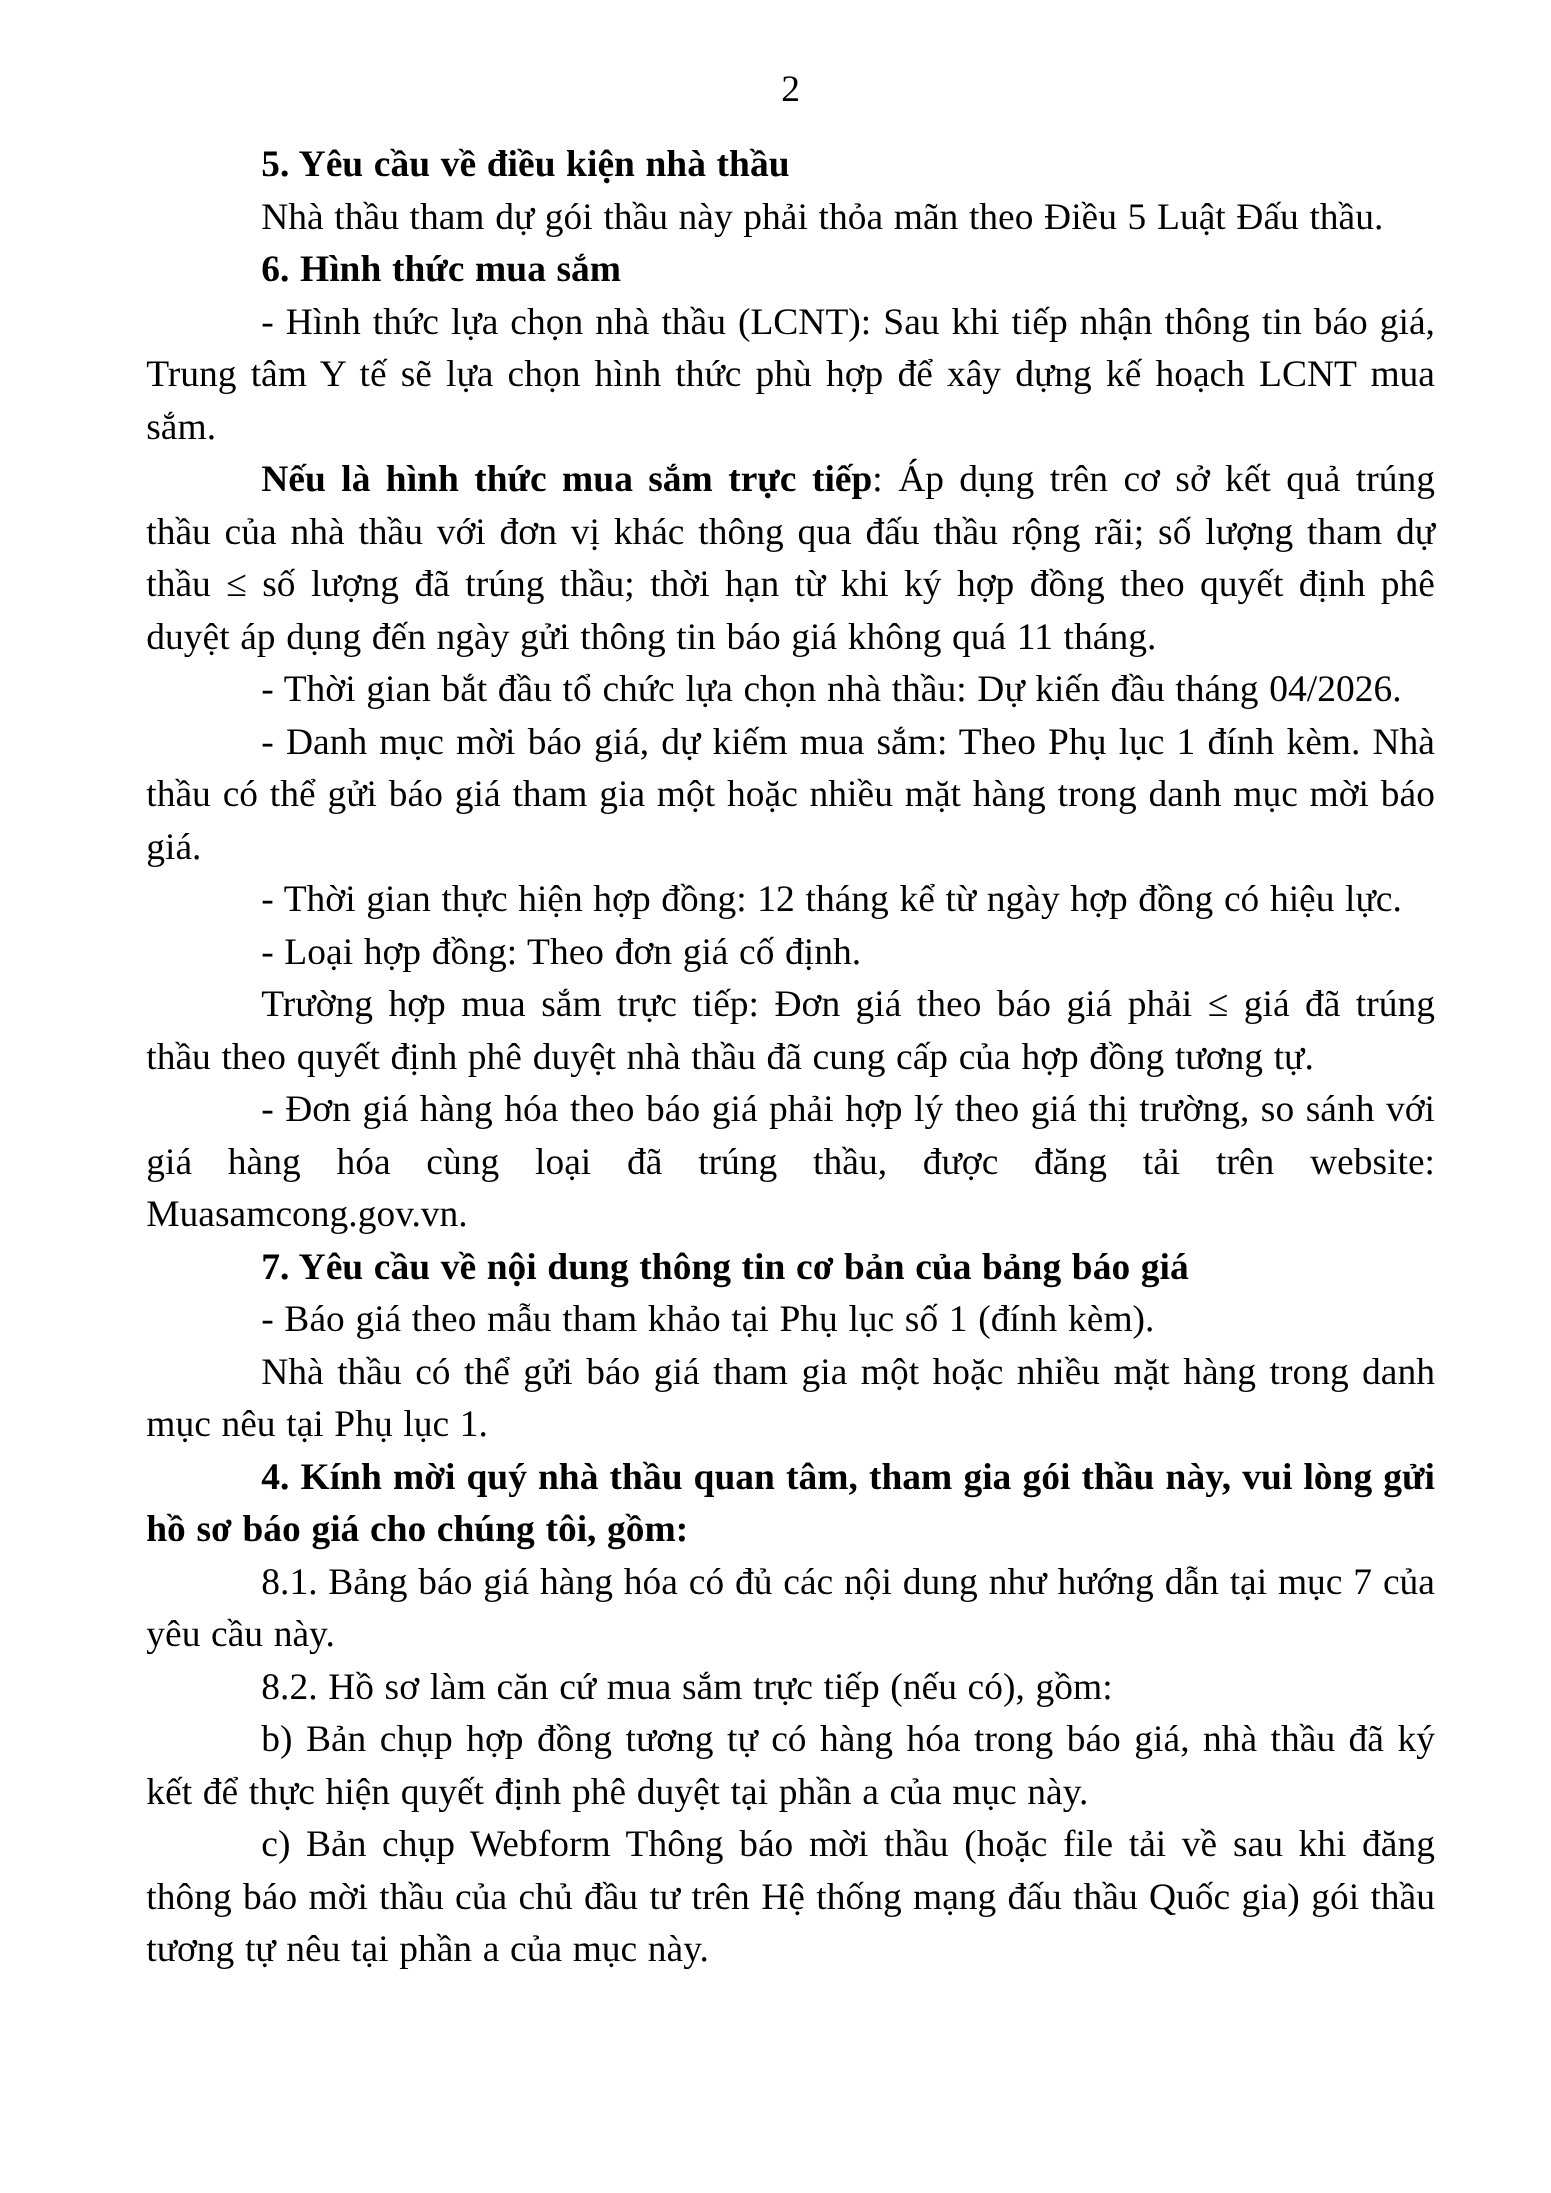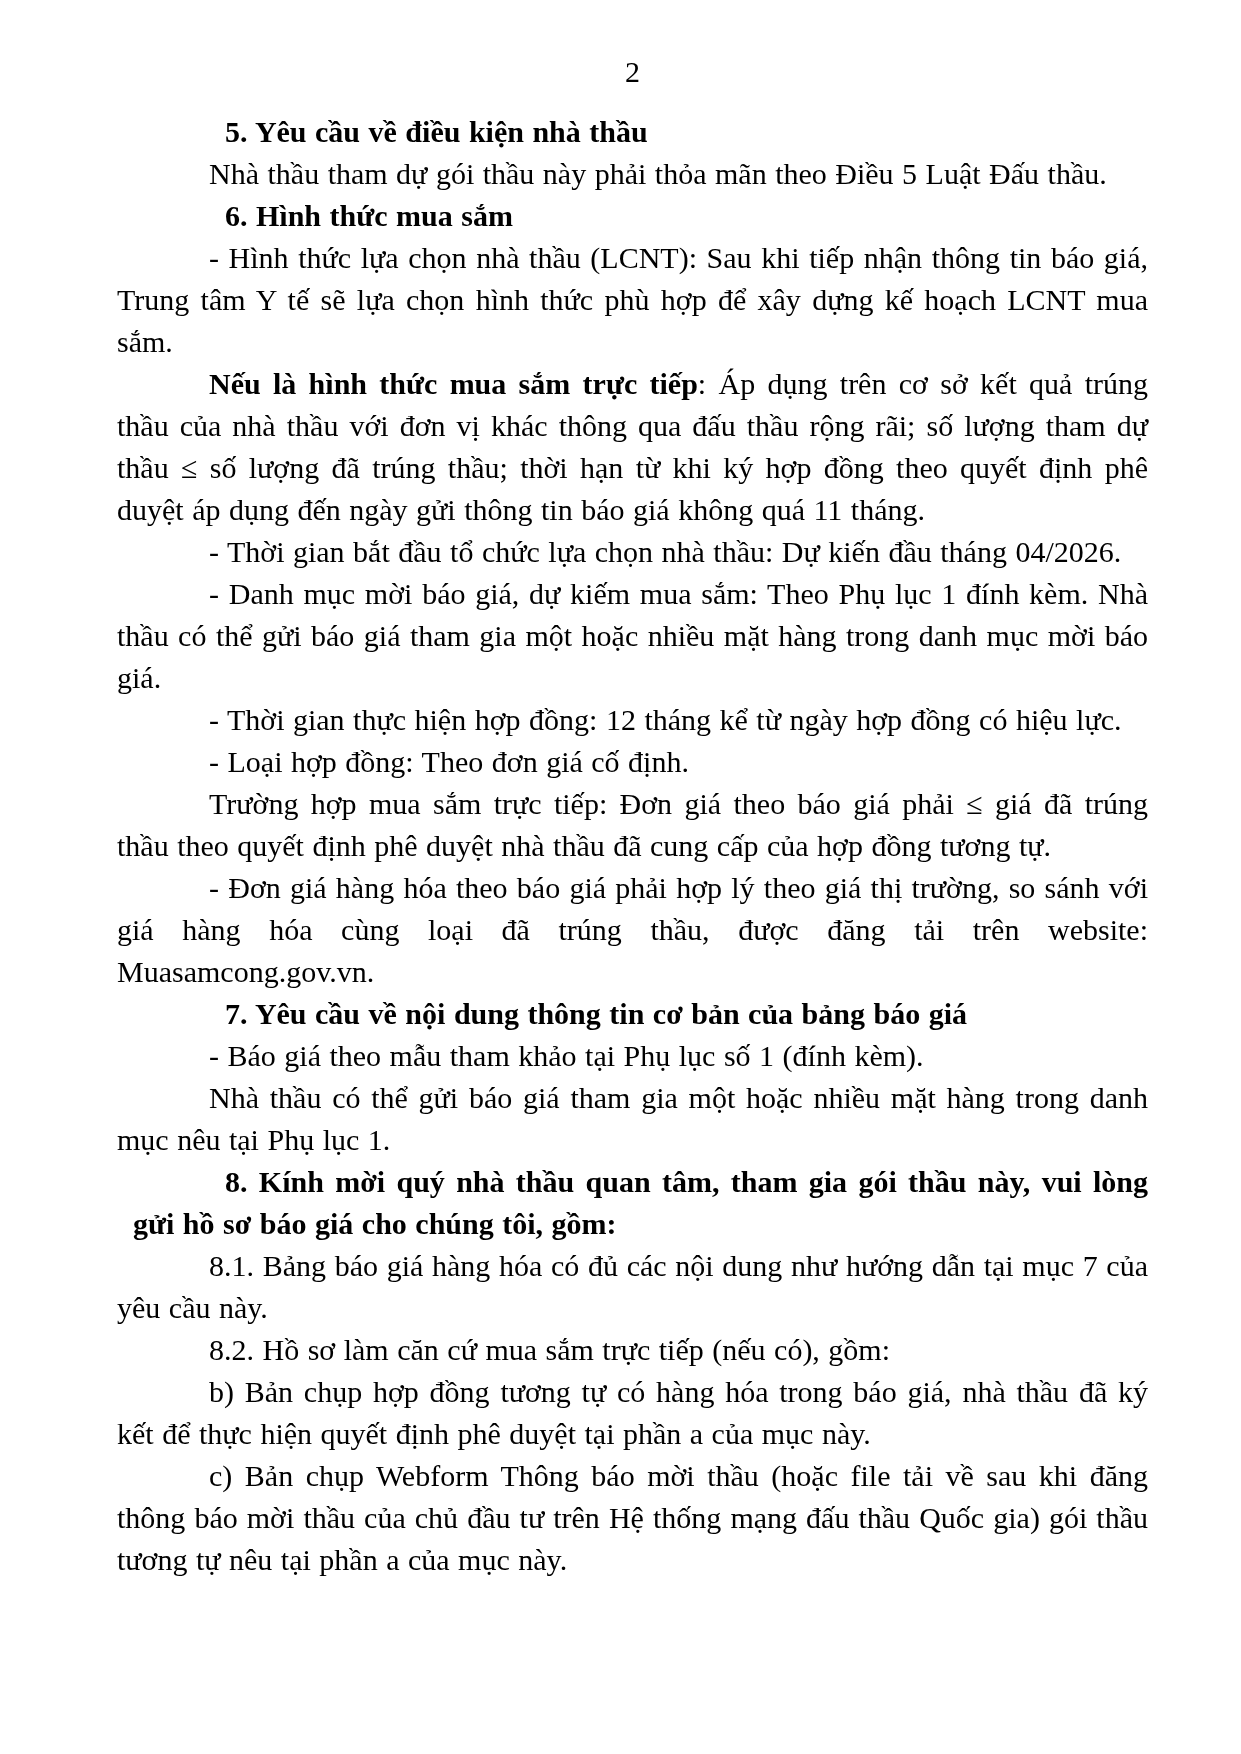--- a/index.html
+++ b/index.html
@@ -34,21 +34,20 @@
   .para {
     margin: 0;
     font-size: 30px;
     line-height: 42px;
     text-align: justify;
     text-indent: 92px;
     word-spacing: 1px;
   }
   .para.heading {
     font-weight: bold;
-    margin-left: 16px;
   }
   .para b {
     font-weight: bold;
   }
 </style>
 </head>
 <body>
 
 <div class="page">
   <div class="page-number">2</div>
@@ -60,19 +59,19 @@
       <p class="para body"><b>Nếu là hình thức mua sắm trực tiếp</b><span>: Áp dụng trên cơ sở kết quả trúng thầu của nhà thầu với đơn vị khác thông qua đấu thầu rộng rãi; số lượng tham dự thầu ≤ số lượng đã trúng thầu; thời hạn từ khi ký hợp đồng theo quyết định phê duyệt áp dụng đến ngày gửi thông tin báo giá không quá 11 tháng.</span></p>
       <p class="para body"><span>- Thời gian bắt đầu tổ chức lựa chọn nhà thầu: Dự kiến đầu tháng 04/2026.</span></p>
       <p class="para body"><span>- Danh mục mời báo giá, dự kiếm mua sắm: Theo Phụ lục 1 đính kèm. Nhà thầu có thể gửi báo giá tham gia một hoặc nhiều mặt hàng trong danh mục mời báo giá.</span></p>
       <p class="para body"><span>- Thời gian thực hiện hợp đồng: 12 tháng kể từ ngày hợp đồng có hiệu lực.</span></p>
       <p class="para body"><span>- Loại hợp đồng: Theo đơn giá cố định.</span></p>
       <p class="para body"><span>Trường hợp mua sắm trực tiếp: Đơn giá theo báo giá phải ≤ giá đã trúng thầu theo quyết định phê duyệt nhà thầu đã cung cấp của hợp đồng tương tự.</span></p>
       <p class="para body"><span>- Đơn giá hàng hóa theo báo giá phải hợp lý theo giá thị trường, so sánh với giá hàng hóa cùng loại đã trúng thầu, được đăng tải trên website: Muasamcong.gov.vn.</span></p>
       <p class="para heading"><b>7. Yêu cầu về nội dung thông tin cơ bản của bảng báo giá</b></p>
       <p class="para body"><span>- Báo giá theo mẫu tham khảo tại Phụ lục số 1 (đính kèm).</span></p>
       <p class="para body"><span>Nhà thầu có thể gửi báo giá tham gia một hoặc nhiều mặt hàng trong danh mục nêu tại Phụ lục 1.</span></p>
-      <p class="para heading"><b>8. Kính mời quý nhà thầu quan tâm, tham gia gói thầu này, vui lòng gửi hồ sơ báo giá cho chúng tôi, gồm:</b></p>
+      <p class="para heading"><b>4. Kính mời quý nhà thầu quan tâm, tham gia gói thầu này, vui lòng gửi hồ sơ báo giá cho chúng tôi, gồm:</b></p>
       <p class="para body"><span>8.1. Bảng báo giá hàng hóa có đủ các nội dung như hướng dẫn tại mục 7 của yêu cầu này.</span></p>
       <p class="para body"><span>8.2. Hồ sơ làm căn cứ mua sắm trực tiếp (nếu có), gồm:</span></p>
       <p class="para body"><span>b) Bản chụp hợp đồng tương tự có hàng hóa trong báo giá, nhà thầu đã ký kết để thực hiện quyết định phê duyệt tại phần a của mục này.</span></p>
       <p class="para body"><span>c) Bản chụp Webform Thông báo mời thầu (hoặc file tải về sau khi đăng thông báo mời thầu của chủ đầu tư trên Hệ thống mạng đấu thầu Quốc gia) gói thầu tương tự nêu tại phần a của mục này.</span></p>
     </div>
 </div>
 
 </body></html>

